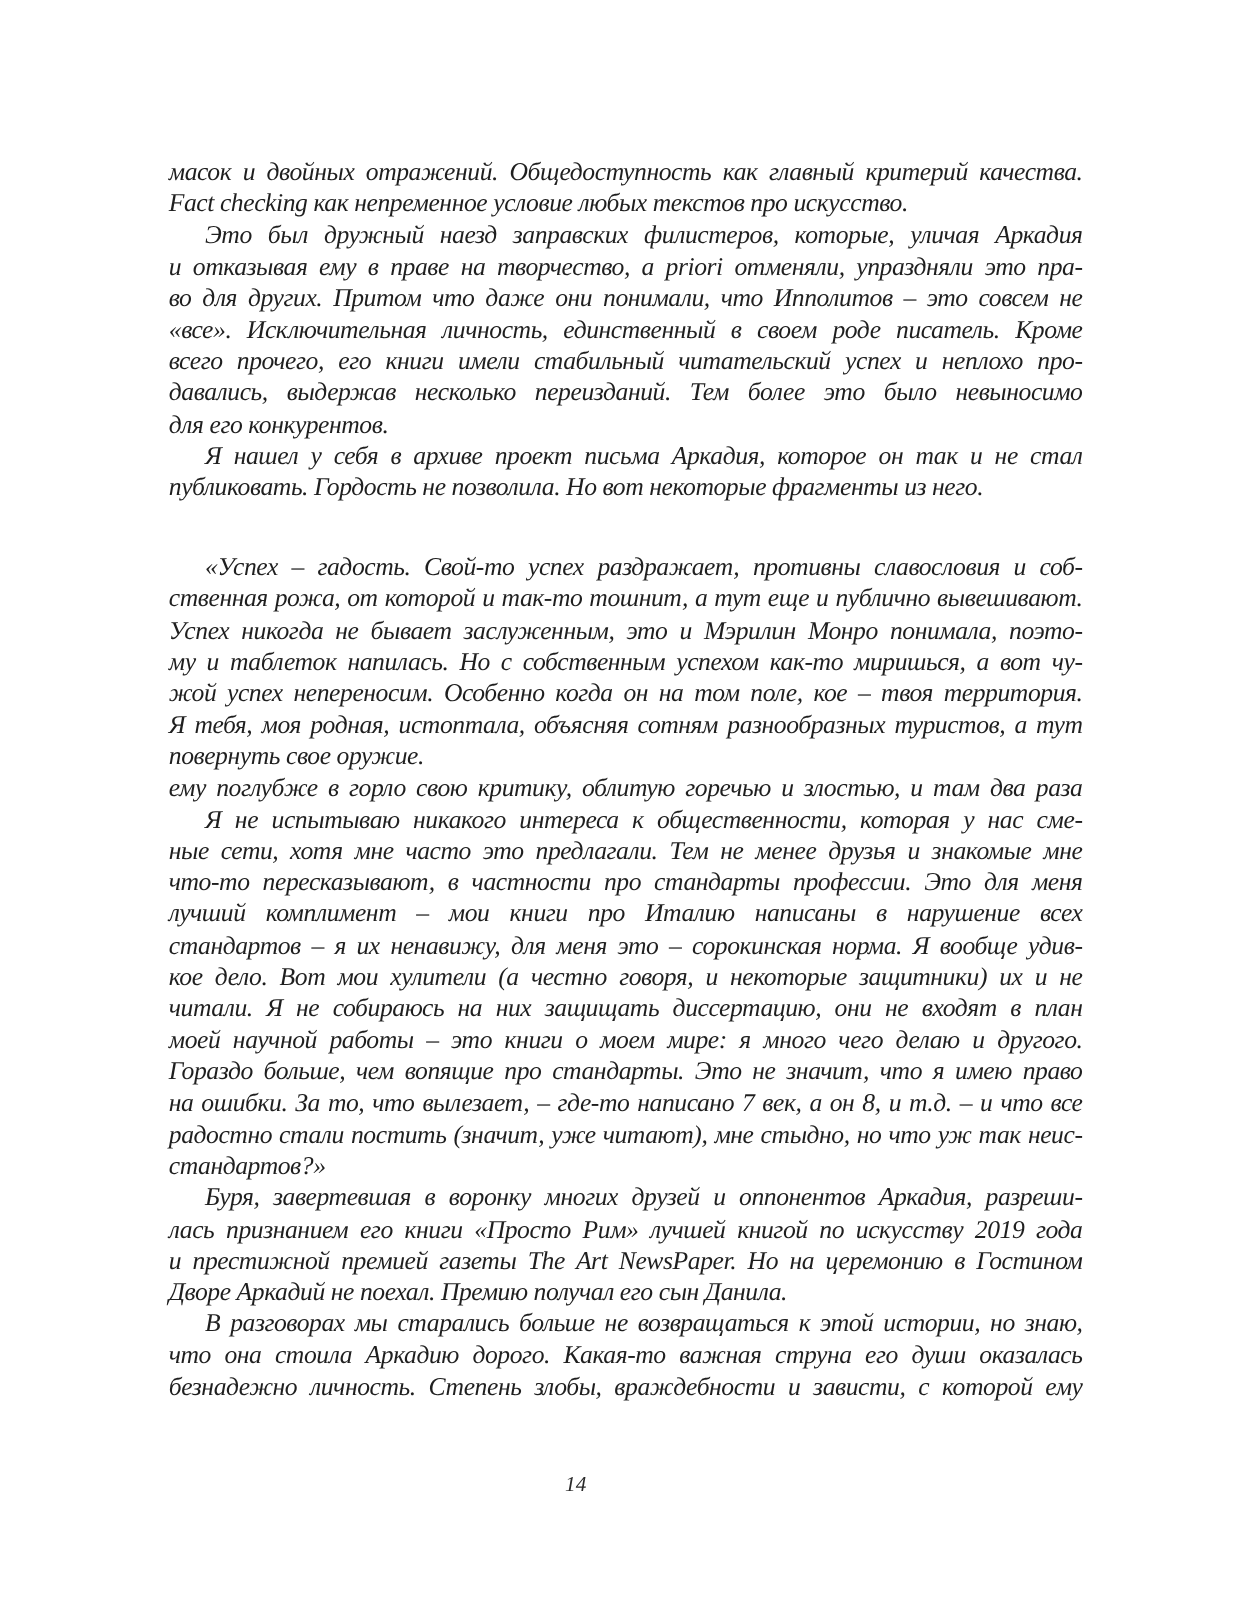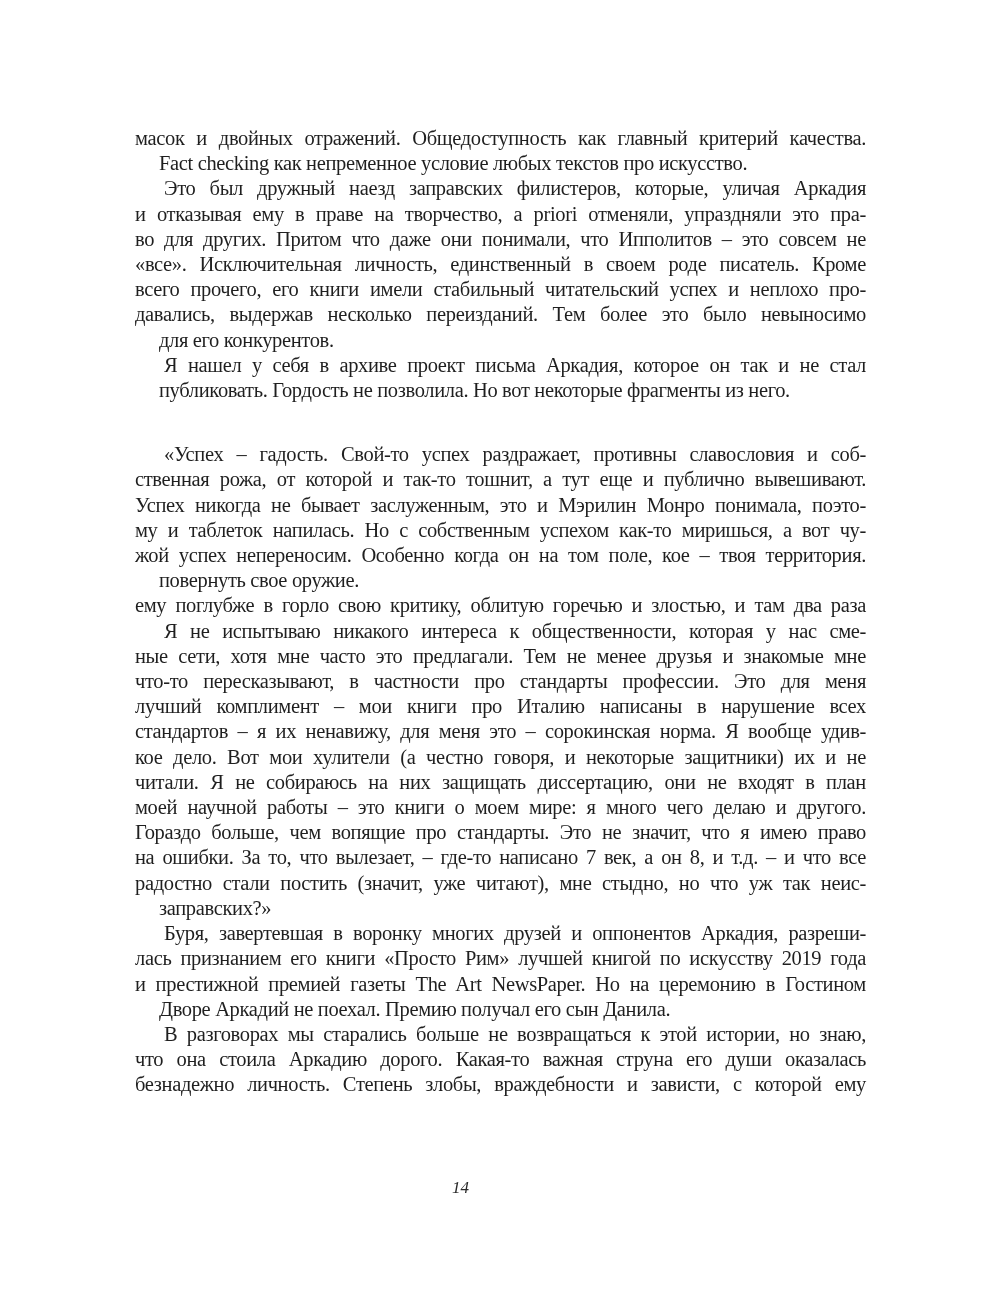--- a/index.html
+++ b/index.html
@@ -21,33 +21,33 @@
       font-family: "Liberation Serif", "DejaVu Serif", serif;
       font-size: 20.5px;
       line-height: 25.2px;
       color: #1f1f1f;
       letter-spacing: -0.35px;
     }
     .para {
       margin: 0;
       text-align: justify;
       hyphens: manual;
+      font-style: italic;
     }
     .para.indent {
       text-indent: 29px;
     }
     .line {
       display: block;
       text-align: justify;
       text-align-last: justify;
       white-space: nowrap;
     }
     .line.last {
       text-align-last: left;
-      margin-left: 24px;
     }
     .page-number {
       position: absolute;
       left: 0;
       width: 921px;
       top: 1178px;
       text-align: center;
       font-family: "Liberation Serif", "DejaVu Serif", serif;
       font-style: italic;
       font-size: 17px;
@@ -74,36 +74,37 @@
     <p class="para indent" style="text-indent: 0px;">
       <span class="line" style="padding-left: 29px;">Я нашел у себя в архиве проект письма Аркадия, которое он так и не стал</span>
       <span class="line last">публиковать. Гордость не позволила. Но вот некоторые фрагменты из него.</span>
     </p>
     <p class="para indent" style="text-indent: 0px;">
       <span class="line" style="padding-left: 29px; margin-top: 39px;">«Успех – гадость. Свой-то успех раздражает, противны славословия и соб-</span>
       <span class="line">ственная рожа, от которой и так-то тошнит, а тут еще и публично вывешивают.</span>
       <span class="line">Успех никогда не бывает заслуженным, это и Мэрилин Монро понимала, поэто-</span>
       <span class="line">му и таблеток напилась. Но с собственным успехом как-то миришься, а вот чу-</span>
       <span class="line">жой успех непереносим. Особенно когда он на том поле, кое – твоя территория.</span>
+      <span class="line">Я тебя, моя родная, истоптала, объясняя сотням разнообразных туристов, а тут</span>
       <span class="line last">повернуть свое оружие.</span>
       <span class="line">ему поглубже в горло свою критику, облитую горечью и злостью, и там два раза</span>
     </p>
     <p class="para indent" style="text-indent: 0px;">
       <span class="line" style="padding-left: 29px;">Я не испытываю никакого интереса к общественности, которая у нас сме-</span>
       <span class="line">ные сети, хотя мне часто это предлагали. Тем не менее друзья и знакомые мне</span>
       <span class="line">что-то пересказывают, в частности про стандарты профессии. Это для меня</span>
       <span class="line">лучший комплимент – мои книги про Италию написаны в нарушение всех</span>
       <span class="line">стандартов – я их ненавижу, для меня это – сорокинская норма. Я вообще удив-</span>
       <span class="line">кое дело. Вот мои хулители (а честно говоря, и некоторые защитники) их и не</span>
       <span class="line">читали. Я не собираюсь на них защищать диссертацию, они не входят в план</span>
       <span class="line">моей научной работы – это книги о моем мире: я много чего делаю и другого.</span>
       <span class="line">Гораздо больше, чем вопящие про стандарты. Это не значит, что я имею право</span>
       <span class="line">на ошибки. За то, что вылезает, – где-то написано 7 век, а он 8, и т.д. – и что все</span>
       <span class="line">радостно стали постить (значит, уже читают), мне стыдно, но что уж так неис-</span>
-      <span class="line last">заправских?»</span>
+      <span class="line last">стандартов?»</span>
     </p>
     <p class="para indent" style="text-indent: 0px;">
       <span class="line" style="padding-left: 29px;">Буря, завертевшая в воронку многих друзей и оппонентов Аркадия, разреши-</span>
       <span class="line">лась признанием его книги «Просто Рим» лучшей книгой по искусству 2019 года</span>
       <span class="line">и престижной премией газеты The Art NewsPaper. Но на церемонию в Гостином</span>
       <span class="line last">Дворе Аркадий не поехал. Премию получал его сын Данила.</span>
     </p>
     <p class="para indent" style="text-indent: 0px;">
       <span class="line" style="padding-left: 29px;">В разговорах мы старались больше не возвращаться к этой истории, но знаю,</span>
       <span class="line">что она стоила Аркадию дорого. Какая-то важная струна его души оказалась</span>

